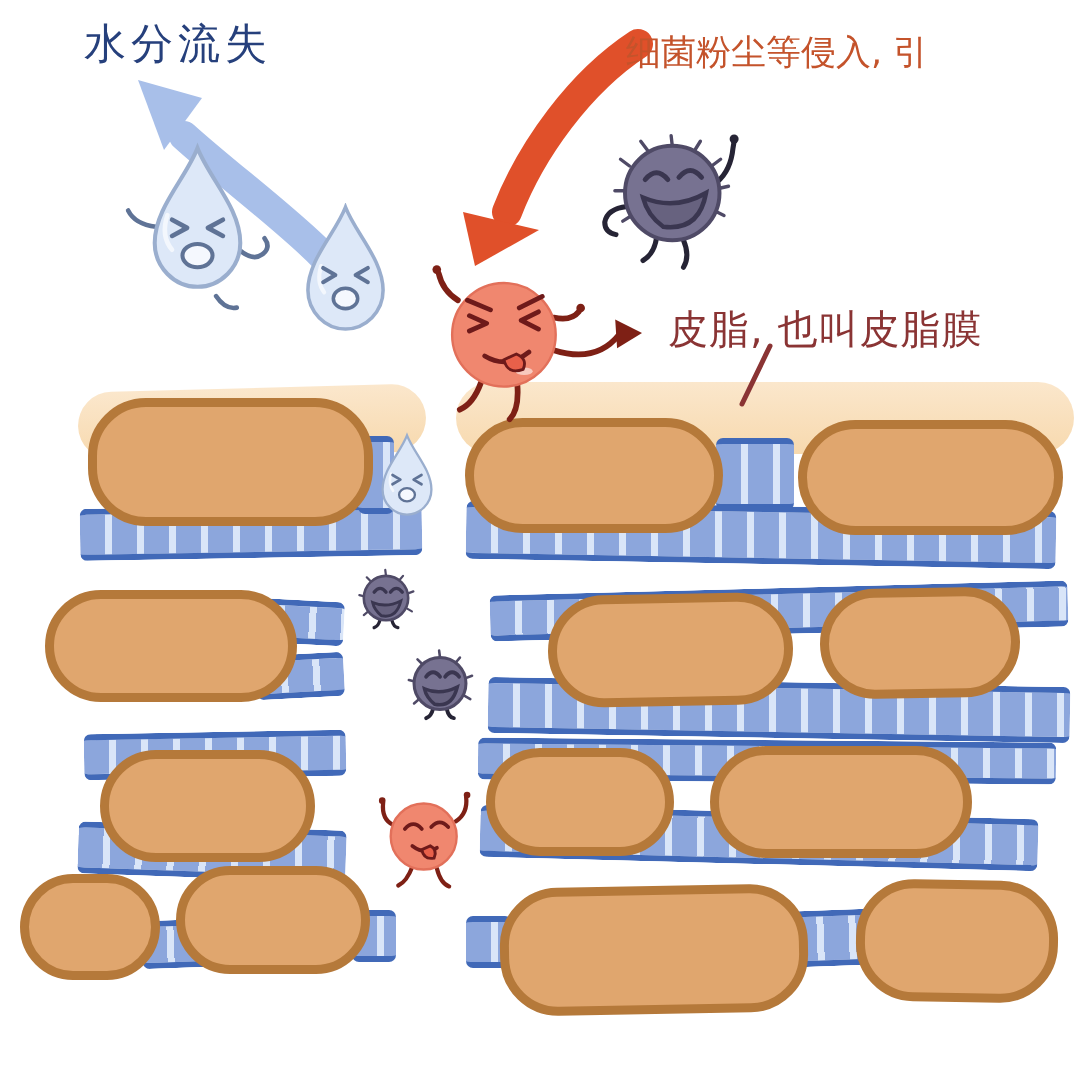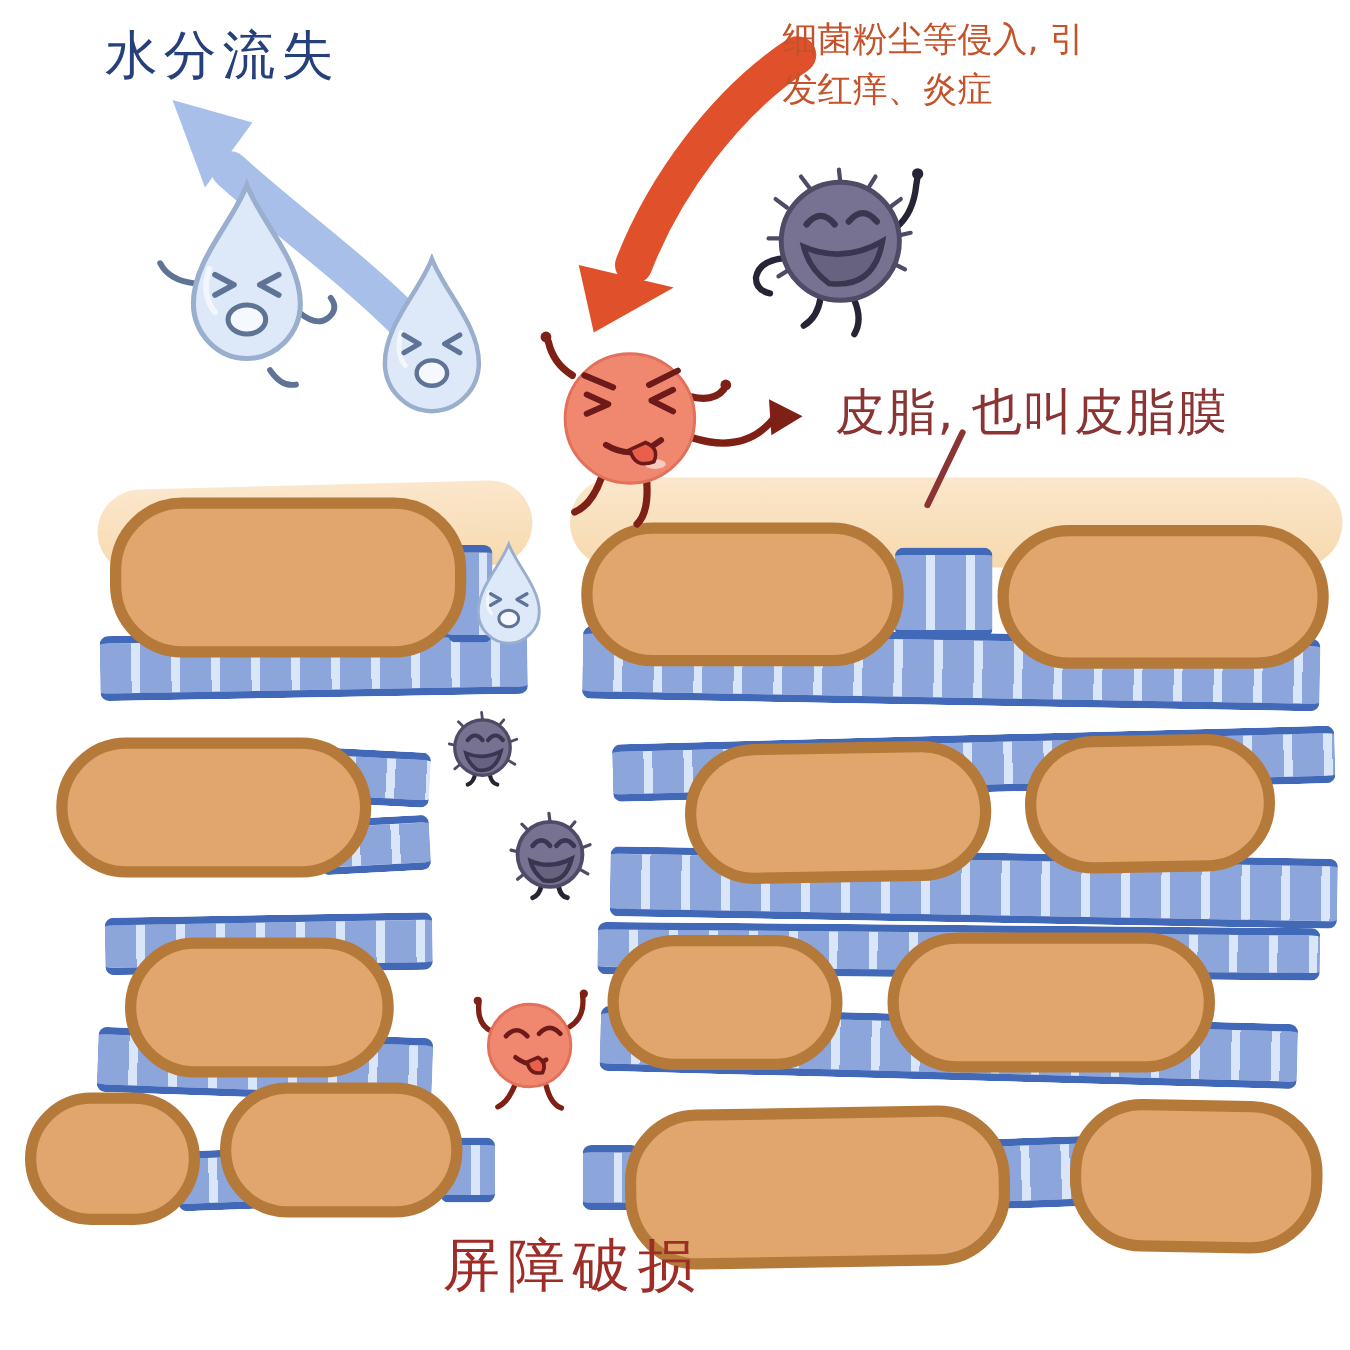--- a/index.html
+++ b/index.html
@@ -10,21 +10,21 @@
          border-radius:36px;z-index:1;}
   .band{position:absolute;border-top:6px solid var(--band-edge);border-bottom:6px solid var(--band-edge);
         border-radius:7px;box-sizing:border-box;z-index:1;
         background:repeating-linear-gradient(90deg,var(--band-fill) 0 25px,var(--band-stripe) 25px 32px);}
   .cell{position:absolute;background:var(--cell-fill);border:9px solid var(--cell-border);
         border-radius:58px;box-sizing:border-box;z-index:2;}
   .chr{position:absolute;z-index:3;}
   .lbl{position:absolute;z-index:4;font-weight:normal;white-space:nowrap;}
   
   .lbl-water{left:84px;top:16px;font-size:42px;color:var(--text-blue);letter-spacing:5px;}
-  .lbl-invasion{left:626px;top:12px;font-size:28px;color:var(--text-orange);line-height:1.42;}
+  .lbl-invasion{left:626px;top:28px;font-size:35px;color:var(--text-orange);line-height:1.42;}
   .lbl-sebum{left:668px;top:302px;font-size:40px;color:var(--text-maroon);letter-spacing:1px;}
   .lbl-barrier{left:354px;top:982px;font-size:46px;color:var(--text-darkred);letter-spacing:6px;}
   
   .drop-body{fill:var(--drop-fill);stroke:var(--drop-edge);stroke-width:3.5;}
   .face-stroke{stroke:var(--drop-face);stroke-width:4;fill:none;stroke-linecap:round;stroke-linejoin:round;}
   .drop-mouth{fill:var(--drop-mouth);stroke:var(--drop-face);stroke-width:3.5;}
   .hl{stroke:#ffffff;opacity:.65;stroke-width:4;fill:none;stroke-linecap:round;}
   .germ-body{fill:var(--germ-fill);stroke:var(--germ-edge);stroke-width:3.5;}
   .germ-face{stroke:var(--germ-line);stroke-width:4.5;fill:none;stroke-linecap:round;stroke-linejoin:round;}
   .germ-mouth{fill:var(--germ-mouth);stroke:var(--germ-line);stroke-width:4;}
@@ -45,26 +45,24 @@
 </style>
 </head>
 <body>
 
 <div class="stage">
 
   <div class="lbl lbl-water">水分流失</div>
 
   <div class="lbl lbl-invasion">
     <div>细菌粉尘等侵入, 引</div>
-    <div>发红痒、炎症</div>
   </div>
 
   <div class="lbl lbl-sebum">皮脂, 也叫皮脂膜</div>
 
-  <div class="lbl lbl-barrier">屏障破损</div>
 
   <svg class="chr" style="left:118px;top:58px" width="235" height="215" viewBox="0 0 235 215">
     <path class="arrow-blue-stroke" d="M205 198 C170 162 108 116 66 78"></path>
     <polygon class="arrow-blue-fill" points="20,22 84,40 46,92"></polygon>
   </svg>
 
   <svg class="chr" style="left:455px;top:28px" width="205" height="245" viewBox="0 0 205 245">
     <path class="arrow-red-stroke" d="M183 16 C125 54 76 122 52 184"></path>
     <polygon class="arrow-red-fill" points="8,184 84,202 20,238"></polygon>
   </svg>

